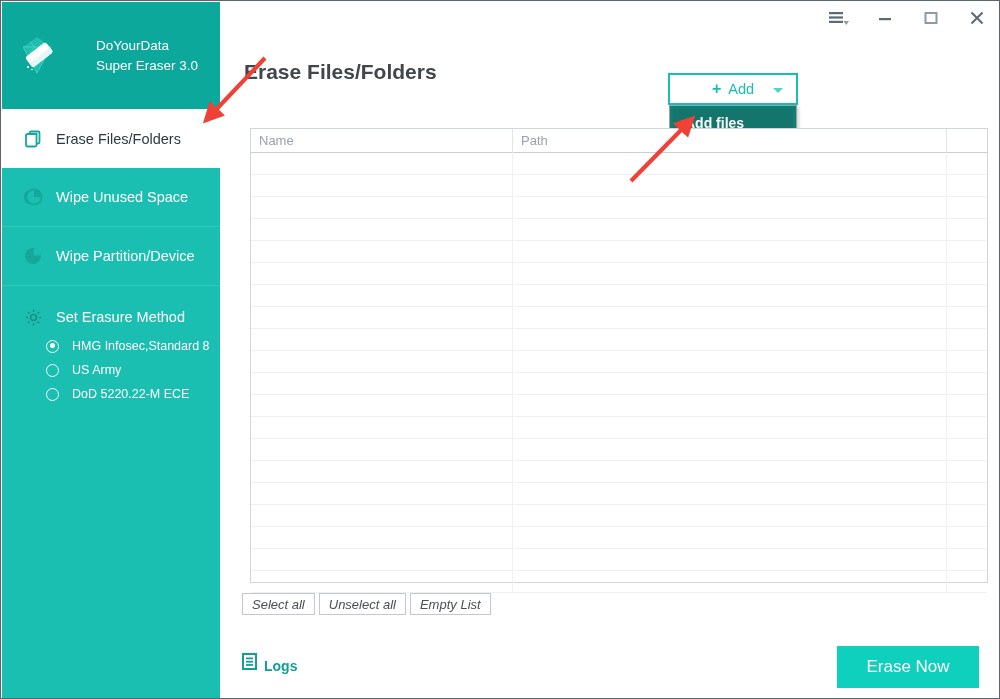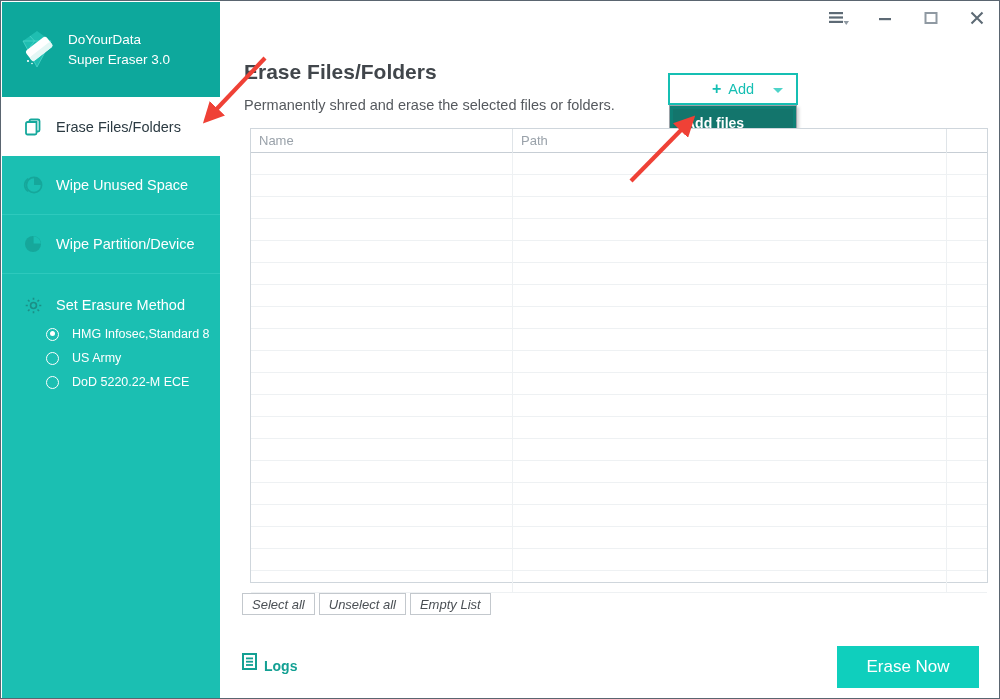--- a/index.html
+++ b/index.html
@@ -31,24 +31,25 @@
   }
   .winbtn svg { display: block; }
 
   
   #sidebar {
     position: absolute; left: 1px; top: 1px;
     width: 218px; height: 697px;
     background: #1bbfb2;
   }
   #brand {
-    height: 95px;
+    height: 107px;
     display: flex; align-items: center;
     padding-left: 8px;
     background: #0da89c;
+    gap: 28px;
   }
   #brand .logo { width: 54px; height: 54px; flex: none; }
   #brand .btext {
     margin-left: 4px;
     color: #ffffff;
     font-size: 13.5px;
     line-height: 20px;
   }
 
   .navitem {
@@ -350,21 +351,20 @@
       <div class="radiorow">
         <span class="radio"></span>
         <span>DoD 5220.22-M ECE</span>
       </div>
     </div>
   </div>
 
   <div id="main">
 
     <div id="page-title">Erase Files/Folders</div>
-    <div id="page-subtitle">Permanently shred and erase the selected files or folders.</div>
 
     <div id="add-button">
       <span class="plus">+</span>
       <span class="alabel">Add</span>
       <span class="caret"></span>
     </div>
 
     <div id="add-menu">
       <div class="menuitem hl">
         <span>Add files</span>

